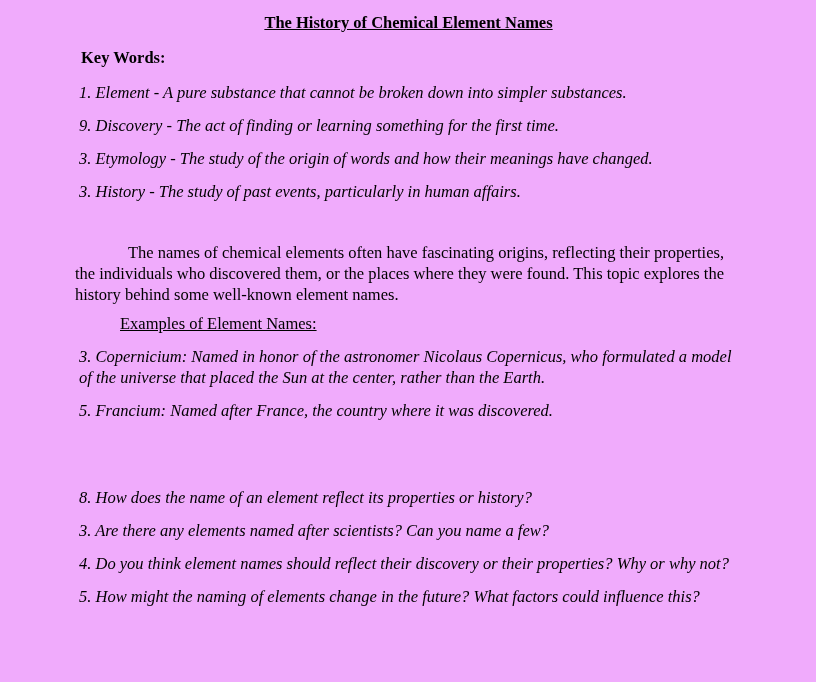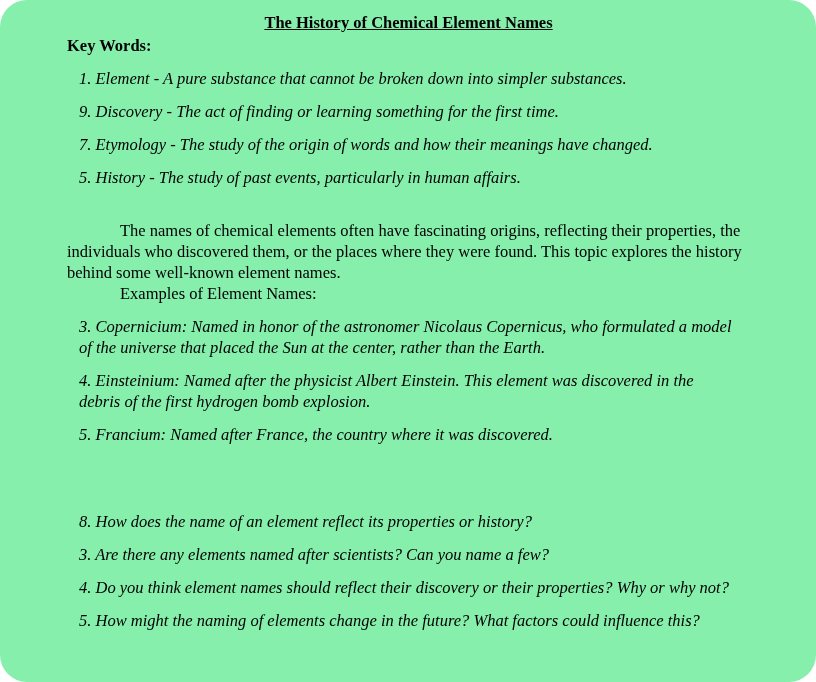--- a/index.html
+++ b/index.html
@@ -4,83 +4,82 @@
 <style>
   html, body {
     margin: 0;
     padding: 0;
     background: #ffffff;
   }
   .page {
     width: 816px;
     height: 682px;
     margin: 0 auto;
-    background: #86efac;
+    background: #f0abfc;
     color: #000000;
     font-family: "Liberation Serif", "DejaVu Serif", serif;
     font-size: 16.5px;
     line-height: 21px;
     box-sizing: border-box;
     padding: 12px 66px 4px 67px;
     overflow: hidden;
-    border-radius: 27px;
   }
   .doc-title {
     text-align: center;
     font-weight: bold;
     text-decoration: underline;
     font-size: 16.5px;
     margin: 0 0 2px 0;
   }
   .section-heading {
     font-weight: bold;
-    margin: 0;
+    margin: 14px;
   }
   .line {
     margin: 12px;
     font-style: italic;
   }
   .para-indent {
-    margin: 0;
+    margin: 8px;
     text-indent: 53px;
   }
   .gap-1 {
     height: 20px;
   }
   .gap-2 {
     height: 21px;
   }
   .examples-heading {
     margin: 0;
     text-indent: 53px;
   }
   .examples-heading span {
+    text-decoration: underline;
   }
 </style>
 </head>
 <body>
 
 <div class="page">
 
   <h1 class="doc-title">The History of Chemical Element Names</h1>
 
   <p class="section-heading">Key Words:</p>
   <p class="line">1. Element - A pure substance that cannot be broken down into simpler substances.</p>
   <p class="line">9. Discovery - The act of finding or learning something for the first time.</p>
-  <p class="line">7. Etymology - The study of the origin of words and how their meanings have changed.</p>
-  <p class="line">5. History - The study of past events, particularly in human affairs.</p>
+  <p class="line">3. Etymology - The study of the origin of words and how their meanings have changed.</p>
+  <p class="line">3. History - The study of past events, particularly in human affairs.</p>
 
   <div class="gap-1"></div>
 
   <p class="para-indent">The names of chemical elements often have fascinating origins, reflecting their properties, the individuals who discovered them, or the places where they were found. This topic explores the history behind some well-known element names.</p>
 
   <p class="examples-heading"><span>Examples of Element Names:</span></p>
 
   <p class="line">3. Copernicium: Named in honor of the astronomer Nicolaus Copernicus, who formulated a model of the universe that placed the Sun at the center, rather than the Earth.</p>
-  <p class="line">4. Einsteinium: Named after the physicist Albert Einstein. This element was discovered in the debris of the first hydrogen bomb explosion.</p>
   <p class="line">5. Francium: Named after France, the country where it was discovered.</p>
 
 
   <div class="gap-2"></div>
 
 
   <div class="gap-2"></div>
 
   <p class="line">8. How does the name of an element reflect its properties or history?</p>
   <p class="line">3. Are there any elements named after scientists? Can you name a few?</p>

